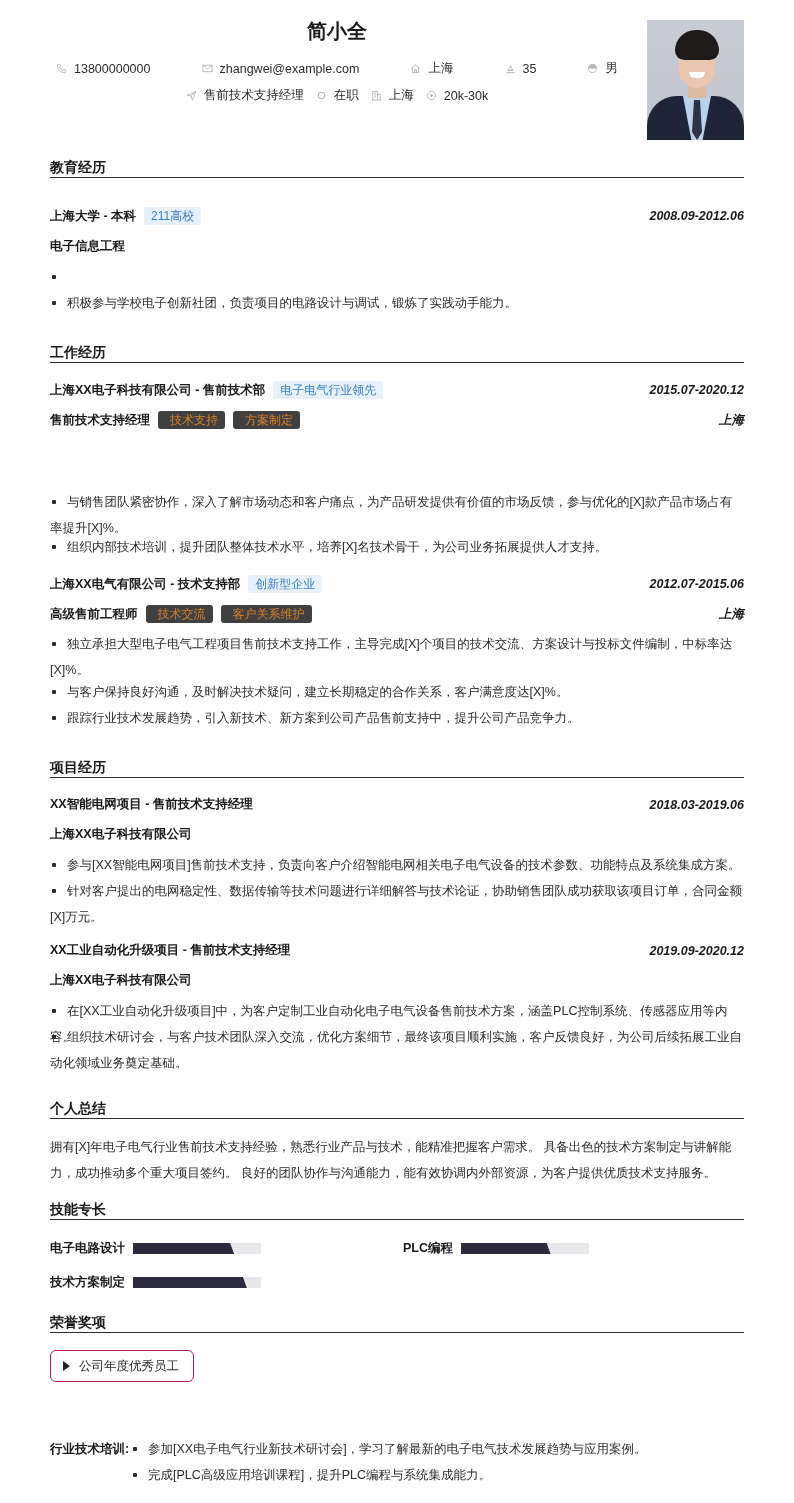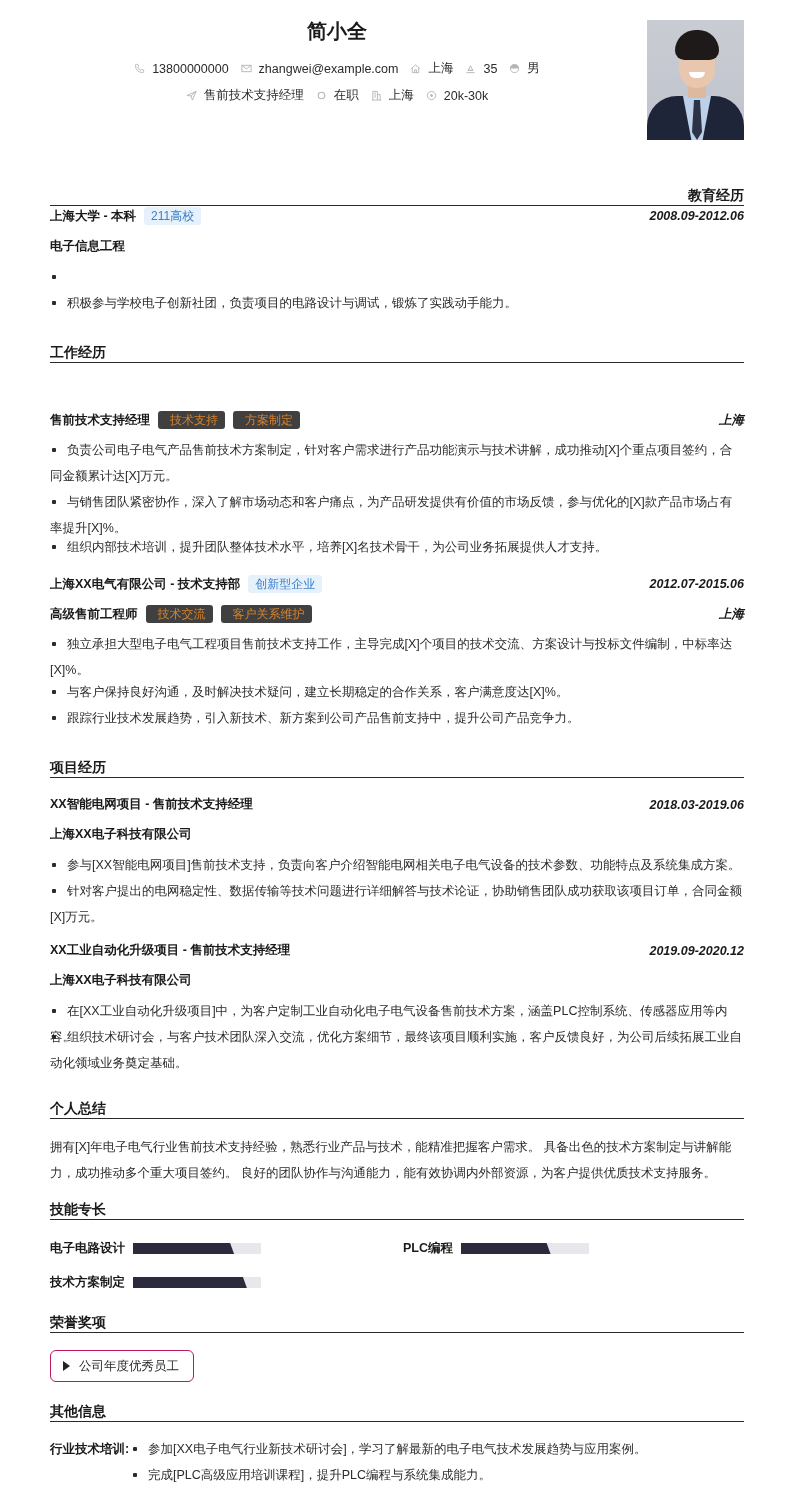--- a/index.html
+++ b/index.html
@@ -8,21 +8,21 @@
     width: 794px; height: 1503px; position: relative; overflow: hidden;
     font-family: "Liberation Sans", "DejaVu Sans", sans-serif;
     color: #1f1f1f; font-size: 12px;
   }
   .page { position: absolute; left: 50px; top: 0; width: 694px; }
 
   
   .header { position: relative; height: 160px; }
   .name { position: absolute; left: 0; width: 574px; top: 18px; text-align: center; font-size: 20px; font-weight: bold; color: #1a1a1a; }
   .info-row { position: absolute; left: 0; width: 574px; display: flex; justify-content: center; align-items: center; font-size: 12.5px; color: #2b2b2b; white-space: nowrap; }
-  .info-row.r1 { top: 60px; }
+  .info-row.r1 { top: 60px; justify-content: space-between; }
   .info-row.r2 { top: 87px; }
   .info-item { display: flex; align-items: center; margin: 0 6px; }
   .info-item .ic { width: 11px; height: 11px; margin-right: 7px; display: inline-flex; align-items: center; justify-content: center; color: #b5b5b5; }
   .info-item .ic svg { width: 11px; height: 11px; }
   .photo { position: absolute; left: 597px; top: 20px; width: 97px; height: 120px; background: linear-gradient(180deg, #c9ccd3 0%, #bfc3cb 100%); overflow: hidden; }
   .photo .hair { position: absolute; left: 28px; top: 10px; width: 44px; height: 30px; background: #1d1a19; border-radius: 22px 22px 10px 10px; }
   .photo .face { position: absolute; left: 32px; top: 22px; width: 36px; height: 46px; background: #e8c7ae; border-radius: 16px 16px 18px 18px; }
   .photo .smile { position: absolute; left: 42px; top: 52px; width: 16px; height: 6px; background: #fff; border-radius: 0 0 8px 8px; }
   .photo .neck { position: absolute; left: 41px; top: 64px; width: 18px; height: 14px; background: #ddb99f; }
   .photo .suit { position: absolute; left: 0; top: 76px; width: 97px; height: 50px; background: #1f2538; border-radius: 30px 30px 0 0; }
@@ -145,45 +145,49 @@
       <div class="suit"></div>
       <div class="shirt"></div>
       <div class="tie"></div>
       <div class="neck"></div>
       <div class="face"></div>
       <div class="hair"></div>
       <div class="smile"></div>
     </div>
   </div>
 
-  <div class="section" style="top:184px;text-align:right;">
+  <div class="section" style="top:156px;">
     <div class="sec-title">教育经历</div>
   </div>
   <div class="row" style="top:207px;">
     <span class="bold">上海大学 - 本科</span>
     <span class="tag blue">211高校</span>
     <span class="right">2008.09-2012.06</span>
   </div>
   <div class="row" style="top:238px;">
     <span class="bold">电子信息工程</span>
   </div>
   <div class="bullet" style="top:264px;"><span class="dot"></span></div>
   <div class="bullet" style="top:290px;"><span class="dot"></span><span>积极参与学校电子创新社团，负责项目的电路设计与调试，锻炼了实践动手能力。</span></div>
 
   <div class="section" style="top:341px;">
     <div class="sec-title">工作经历</div>
   </div>
 
+  <div class="row" style="top:381px;">
+    <span class="bold">上海XX电子科技有限公司 - 售前技术部</span>
+    <span class="tag blue">电子电气行业领先</span>
+    <span class="right">2015.07-2020.12</span>
+  </div>
   <div class="row" style="top:411px;">
     <span class="bold">售前技术支持经理</span>
     <span class="tag orange">技术支持</span>
     <span class="tag orange">方案制定</span>
     <span class="right">上海</span>
   </div>
-  <div class="bullet" style="top:437px;"><span class="dot"></span><span>负责公司电子电气产品售前技术方案制定，针对客户需求进行产品功能演示与技术讲解，成功推动[X]个重点项目签约，合同金额累计达[X]万元。</span></div>
   <div class="bullet" style="top:489px;"><span class="dot"></span><span>与销售团队紧密协作，深入了解市场动态和客户痛点，为产品研发提供有价值的市场反馈，参与优化的[X]款产品市场占有率提升[X]%。</span></div>
   <div class="bullet" style="top:534px;"><span class="dot"></span><span>组织内部技术培训，提升团队整体技术水平，培养[X]名技术骨干，为公司业务拓展提供人才支持。</span></div>
 
   <div class="row" style="top:575px;">
     <span class="bold">上海XX电气有限公司 - 技术支持部</span>
     <span class="tag blue">创新型企业</span>
     <span class="right">2012.07-2015.06</span>
   </div>
   <div class="row" style="top:605px;align-items:flex-end;">
     <span class="bold">高级售前工程师</span>
@@ -247,20 +251,17 @@
   </div>
 
   <div class="section" style="top:1311px;">
     <div class="sec-title">荣誉奖项</div>
   </div>
   <div class="award" style="top:1350px;">
     <span class="tri"></span>
     <span>公司年度优秀员工</span>
   </div>
 
-  <div class="section" style="top:1400px;">
-    <div class="sec-title">其他信息</div>
-  </div>
   <div class="other-label" style="top:1436px;">行业技术培训:</div>
   <div class="bullet" style="top:1436px; left:81px; width:613px;"><span class="dot"></span><span>参加[XX电子电气行业新技术研讨会]，学习了解最新的电子电气技术发展趋势与应用案例。</span></div>
   <div class="bullet" style="top:1462px; left:81px; width:613px;"><span class="dot"></span><span>完成[PLC高级应用培训课程]，提升PLC编程与系统集成能力。</span></div>
 
 </div>
 
 </body></html>

